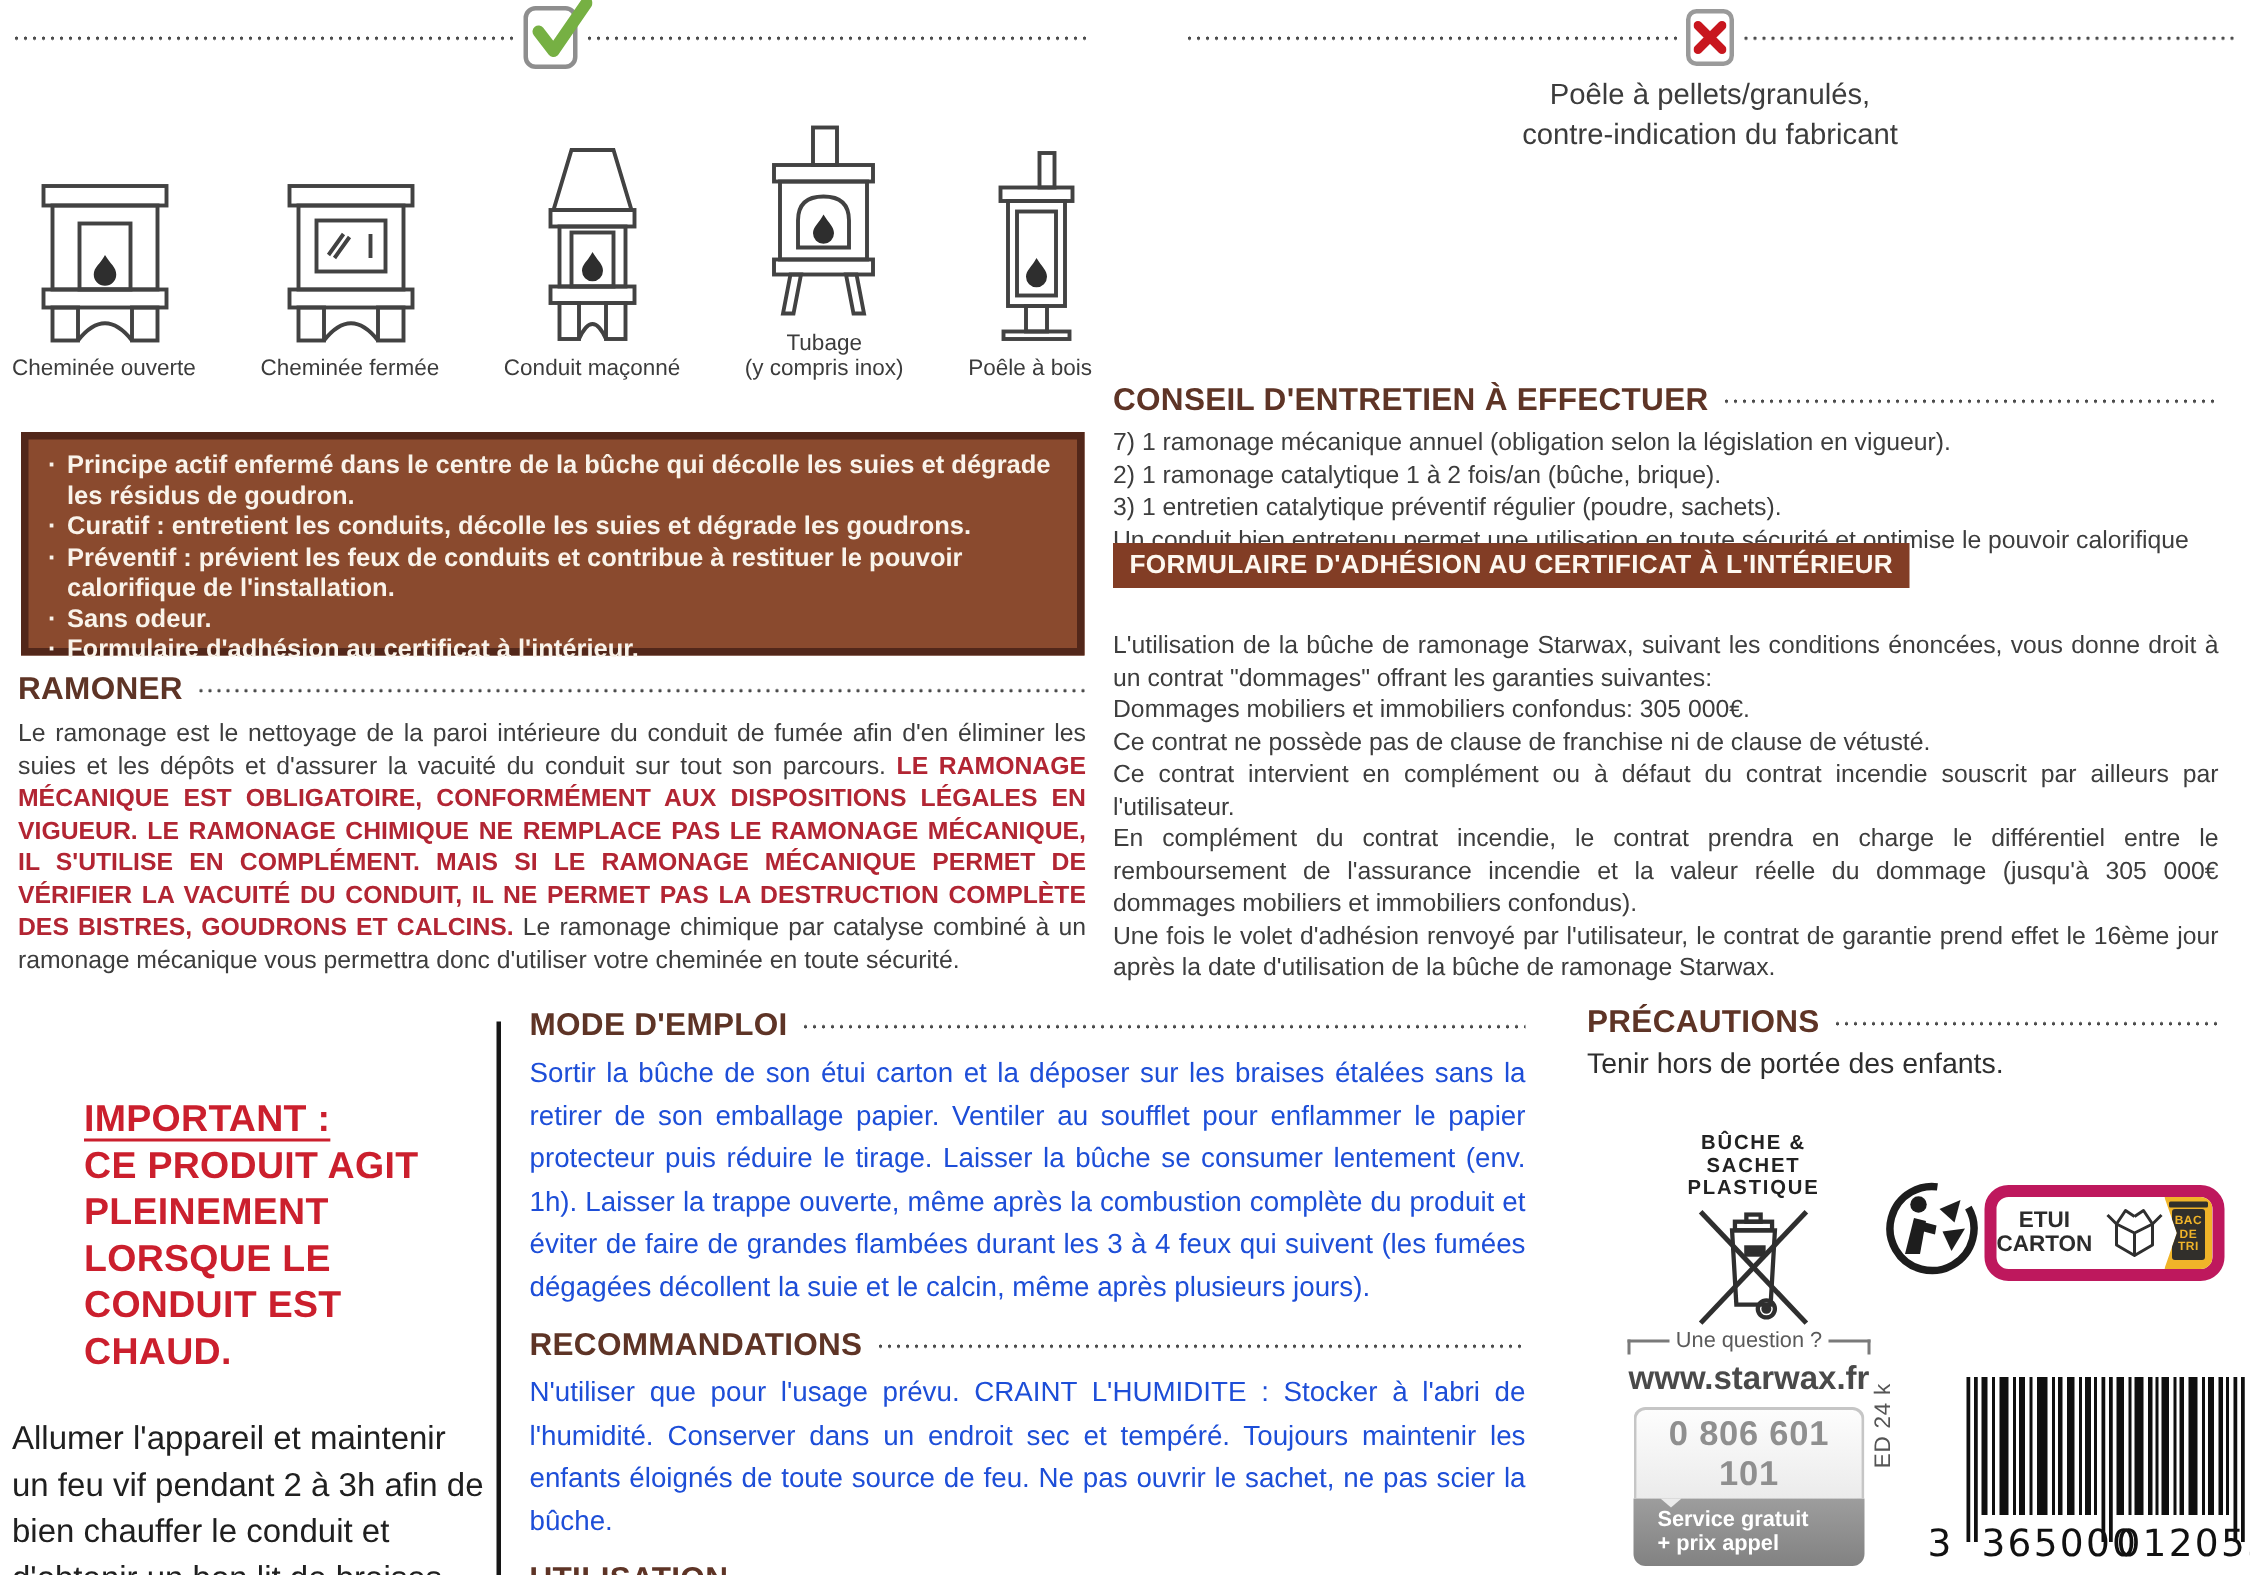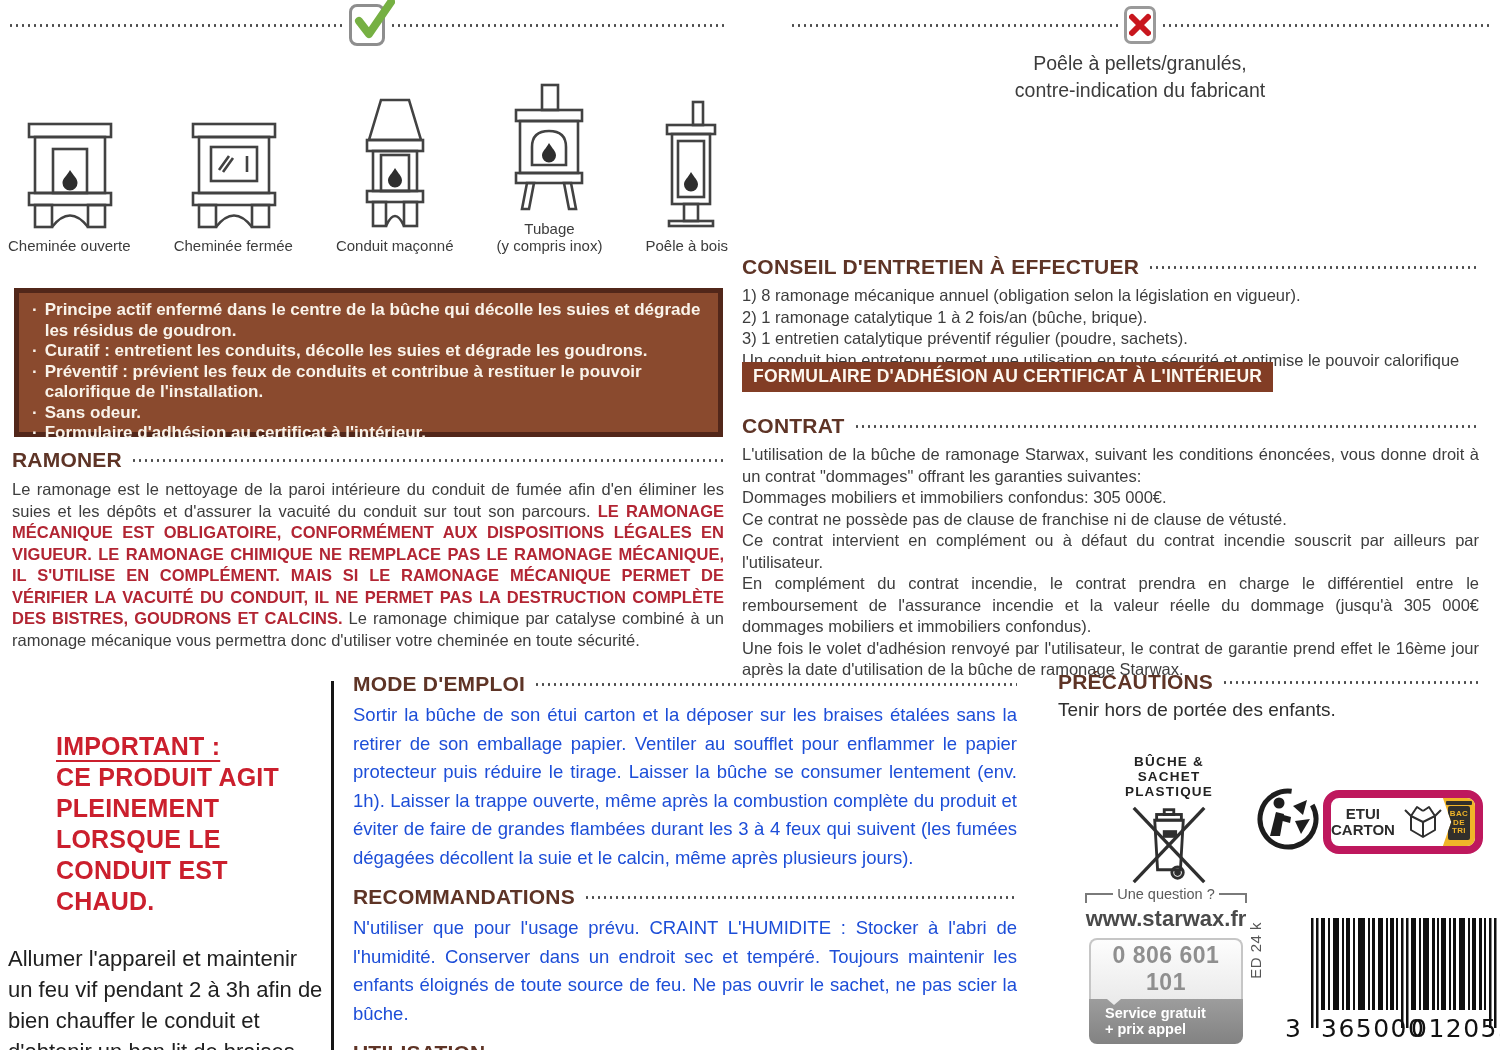--- a/index.html
+++ b/index.html
@@ -252,34 +252,30 @@
     </div>
     <p><span>Le ramonage est le nettoyage de la paroi intérieure du conduit de fumée afin d'en éliminer les suies et les dépôts et d'assurer la vacuité du conduit sur tout son parcours. </span><span class="alert-red">LE RAMONAGE MÉCANIQUE EST OBLIGATOIRE, CONFORMÉMENT AUX DISPOSITIONS LÉGALES EN VIGUEUR. LE RAMONAGE CHIMIQUE NE REMPLACE PAS LE RAMONAGE MÉCANIQUE, IL S'UTILISE EN COMPLÉMENT. MAIS SI LE RAMONAGE MÉCANIQUE PERMET DE VÉRIFIER LA VACUITÉ DU CONDUIT, IL NE PERMET PAS LA DESTRUCTION COMPLÈTE DES BISTRES, GOUDRONS ET CALCINS. </span><span>Le ramonage chimique par catalyse combiné à un ramonage mécanique vous permettra donc d'utiliser votre cheminée en toute sécurité.</span></p>
   </div>
 
   <div class="conseil">
     <div class="sec-head">
       <span class="sec-title">CONSEIL D'ENTRETIEN À EFFECTUER</span>
       <div class="dotline"></div>
     </div>
     <div class="lines">
-      <div>1) 8 ramonage mécanique annuel (obligation selon la législation en vigueur).</div>
+      <div>7) 1 ramonage mécanique annuel (obligation selon la législation en vigueur).</div>
       <div>2) 1 ramonage catalytique 1 à 2 fois/an (bûche, brique).</div>
       <div>3) 1 entretien catalytique préventif régulier (poudre, sachets).</div>
       <div>Un conduit bien entretenu permet une utilisation en toute sécurité et optimise le pouvoir calorifique de l'installation.</div>
     </div>
   </div>
 
   <div class="badge">FORMULAIRE D'ADHÉSION AU CERTIFICAT À L'INTÉRIEUR</div>
 
   <div class="contrat">
-    <div class="sec-head">
-      <span class="sec-title">CONTRAT</span>
-      <div class="dotline"></div>
-    </div>
     <div class="paras">
       <div>L'utilisation de la bûche de ramonage Starwax, suivant les conditions énoncées, vous donne droit à un contrat "dommages" offrant les garanties suivantes:</div>
       <div>Dommages mobiliers et immobiliers confondus: 305 000€.</div>
       <div>Ce contrat ne possède pas de clause de franchise ni de clause de vétusté.</div>
       <div>Ce contrat intervient en complément ou à défaut du contrat incendie souscrit par ailleurs par l'utilisateur.</div>
       <div>En complément du contrat incendie, le contrat prendra en charge le différentiel entre le remboursement de l'assurance incendie et la valeur réelle du dommage (jusqu'à 305 000€ dommages mobiliers et immobiliers confondus).</div>
       <div>Une fois le volet d'adhésion renvoyé par l'utilisateur, le contrat de garantie prend effet le 16ème jour après la date d'utilisation de la bûche de ramonage Starwax.</div>
     </div>
   </div>
 

